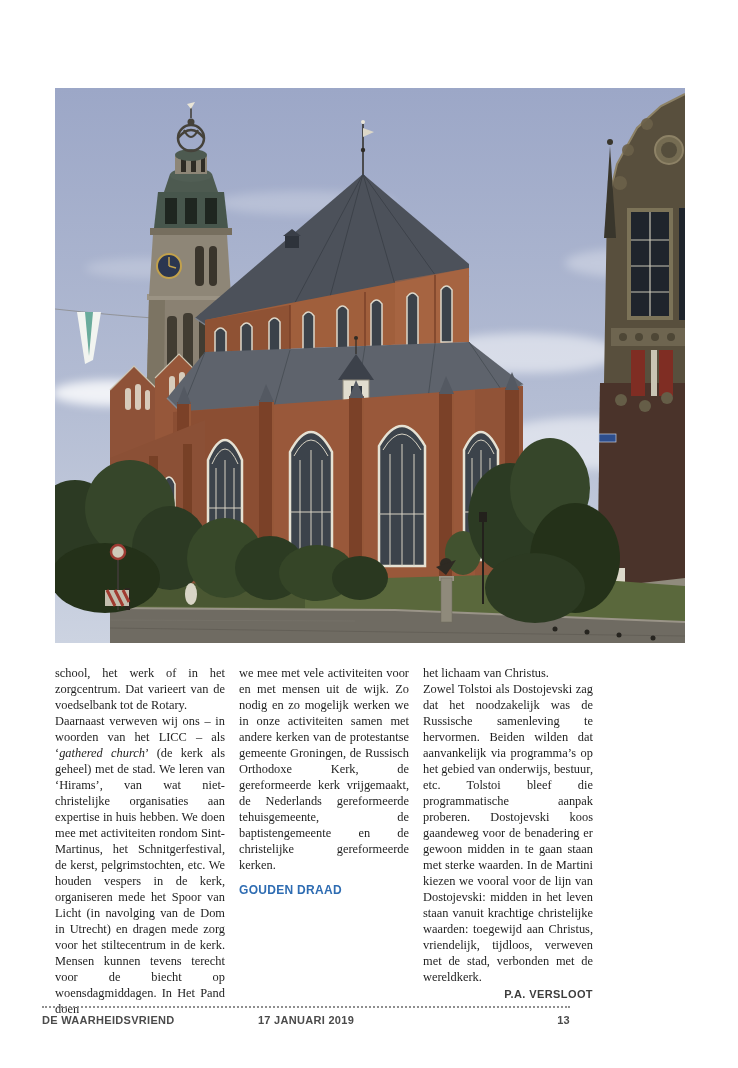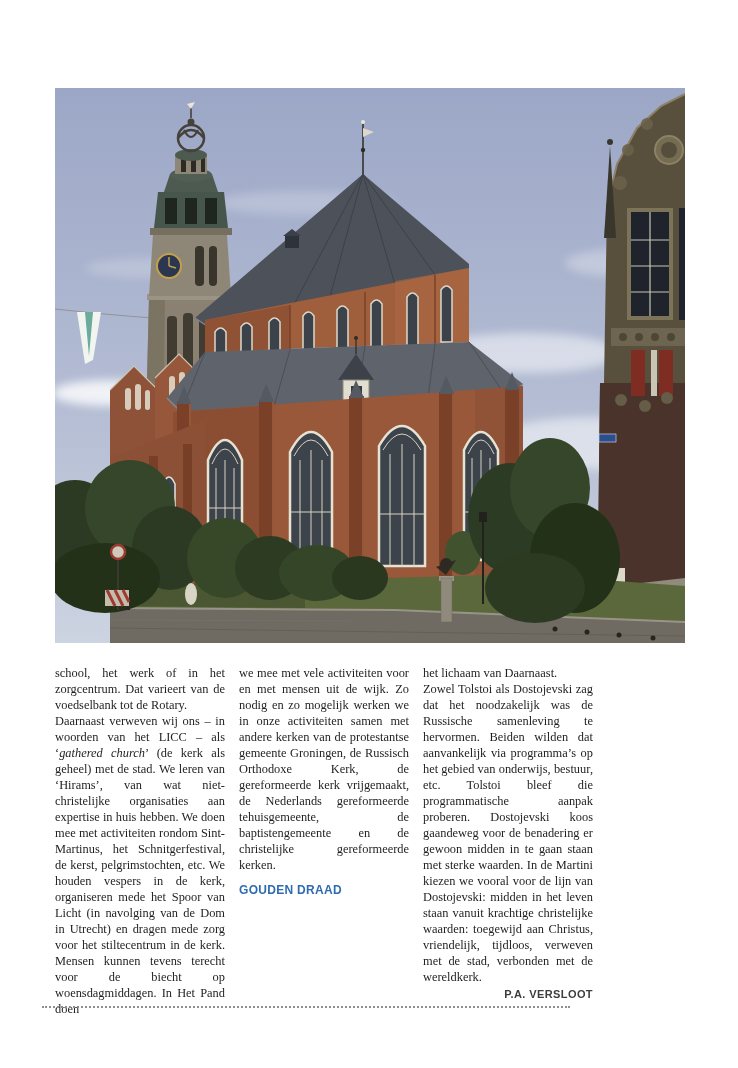--- a/index.html
+++ b/index.html
@@ -317,23 +317,28 @@
   <div class="content">
     <div class="col">
         <p class="body-p"><span>school, het werk of in het zorgcentrum. Dat varieert van de voedselbank tot de Rotary.</span></p>
         <p class="body-p"><span>Daarnaast verweven wij ons – in woorden van het LICC – als ‘</span><span class="it">gathered church</span><span>’ (de kerk als geheel) met de stad. We leren van ‘Hirams’, van wat niet-christelijke organisaties aan expertise in huis hebben. We doen mee met activiteiten rondom Sint-Martinus, het Schnitgerfestival, de kerst, pelgrimstochten, etc. We houden vespers in de kerk, organiseren mede het Spoor van Licht (in navolging van de Dom in Utrecht) en dragen mede zorg voor het stiltecentrum in de kerk. Mensen kunnen tevens terecht voor de biecht op woensdagmiddagen. In Het Pand doen</span></p>
       </div>
     <div class="col">
         <p class="body-p"><span>we mee met vele activiteiten voor en met mensen uit de wijk. Zo nodig en zo mogelijk werken we in onze activiteiten samen met andere kerken van de protestantse gemeente Groningen, de Russisch Orthodoxe Kerk, de gereformeerde kerk vrijgemaakt, de Nederlands gereformeerde tehuisgemeente, de baptistengemeente en de christelijke gereformeerde kerken.</span></p>
         <h3 class="col-heading" style="color: rgb(46, 108, 178);">GOUDEN DRAAD</h3>
       </div>
     <div class="col">
-        <p class="body-p"><span>het lichaam van Daarnaast.</span></p>
+        <p class="body-p"><span>het lichaam van Christus.</span></p>
         <p class="body-p"><span>Zowel Tolstoi als Dostojevski zag dat het noodzakelijk was de Russische samenleving te hervormen. Beiden wilden dat aanvankelijk via programma’s op het gebied van onderwijs, bestuur, etc. Tolstoi bleef die programmatische aanpak proberen. Dostojevski koos gaandeweg voor de benadering er gewoon midden in te gaan staan met sterke waarden. In de Martini kiezen we vooral voor de lijn van Dostojevski: midden in het leven staan vanuit krachtige christelijke waarden: toegewijd aan Christus, vriendelijk, tijdloos, verweven met de stad, verbonden met de wereldkerk.</span></p>
         <div class="byline">P.A. VERSLOOT</div>
       </div>
   </div>
 
   <footer class="footer">
     <div class="footer-rule"></div>
+    <div class="footer-row">
+      <span>DE WAARHEIDSVRIEND</span>
+      <span class="footer-center">17 JANUARI 2019</span>
+      <span>13</span>
+    </div>
   </footer>
 
 </div>
 
 </body></html>

